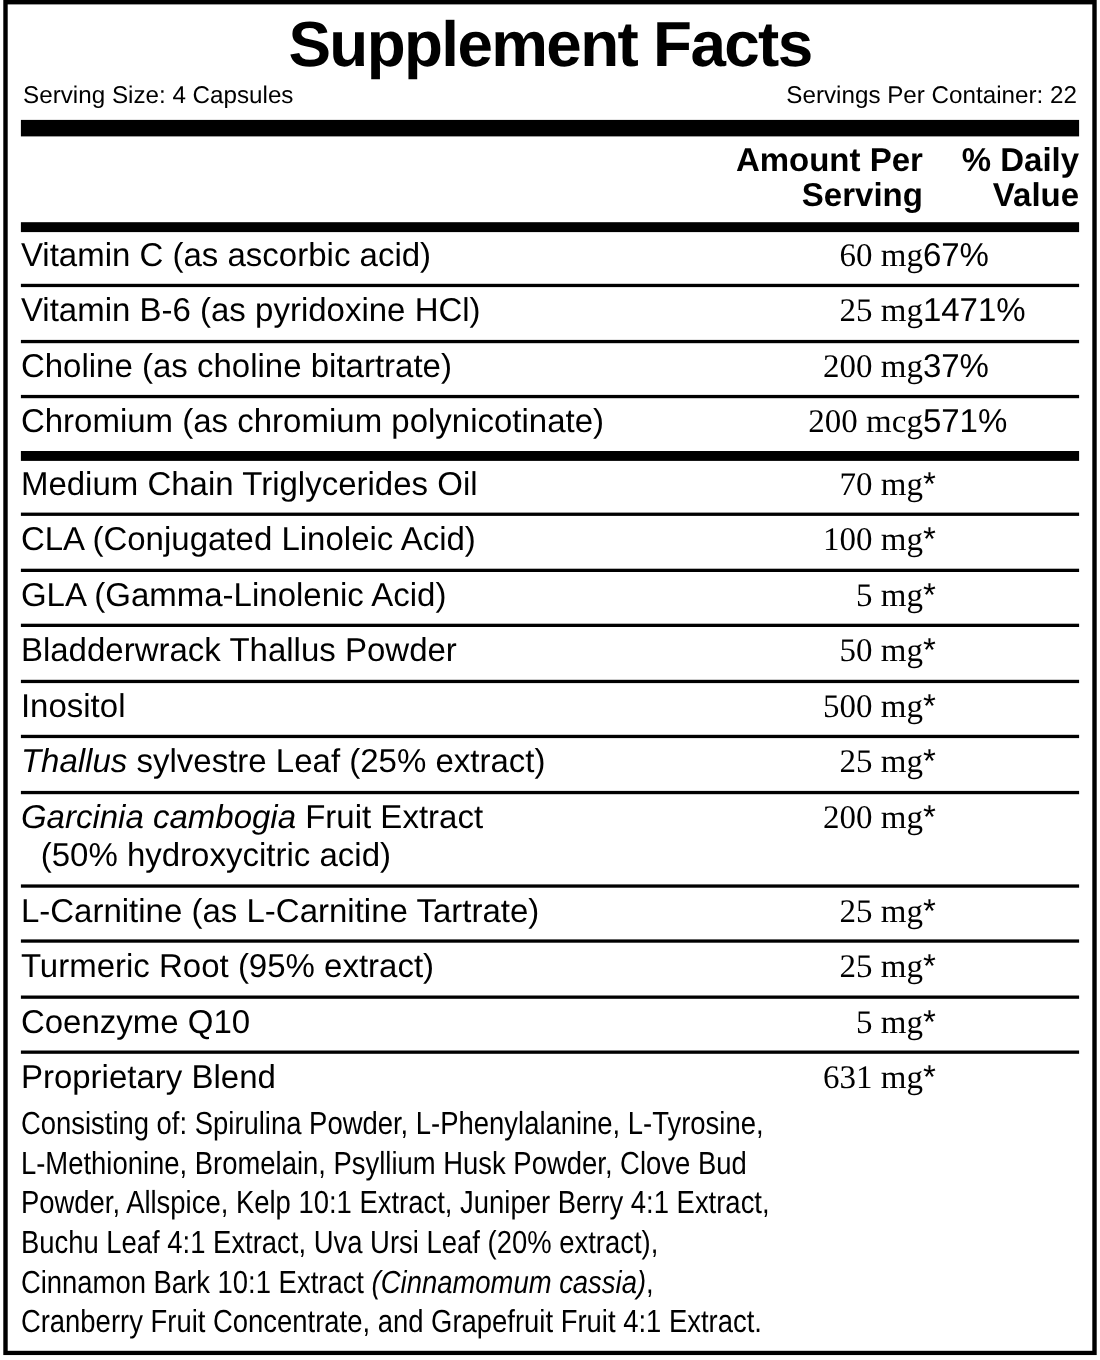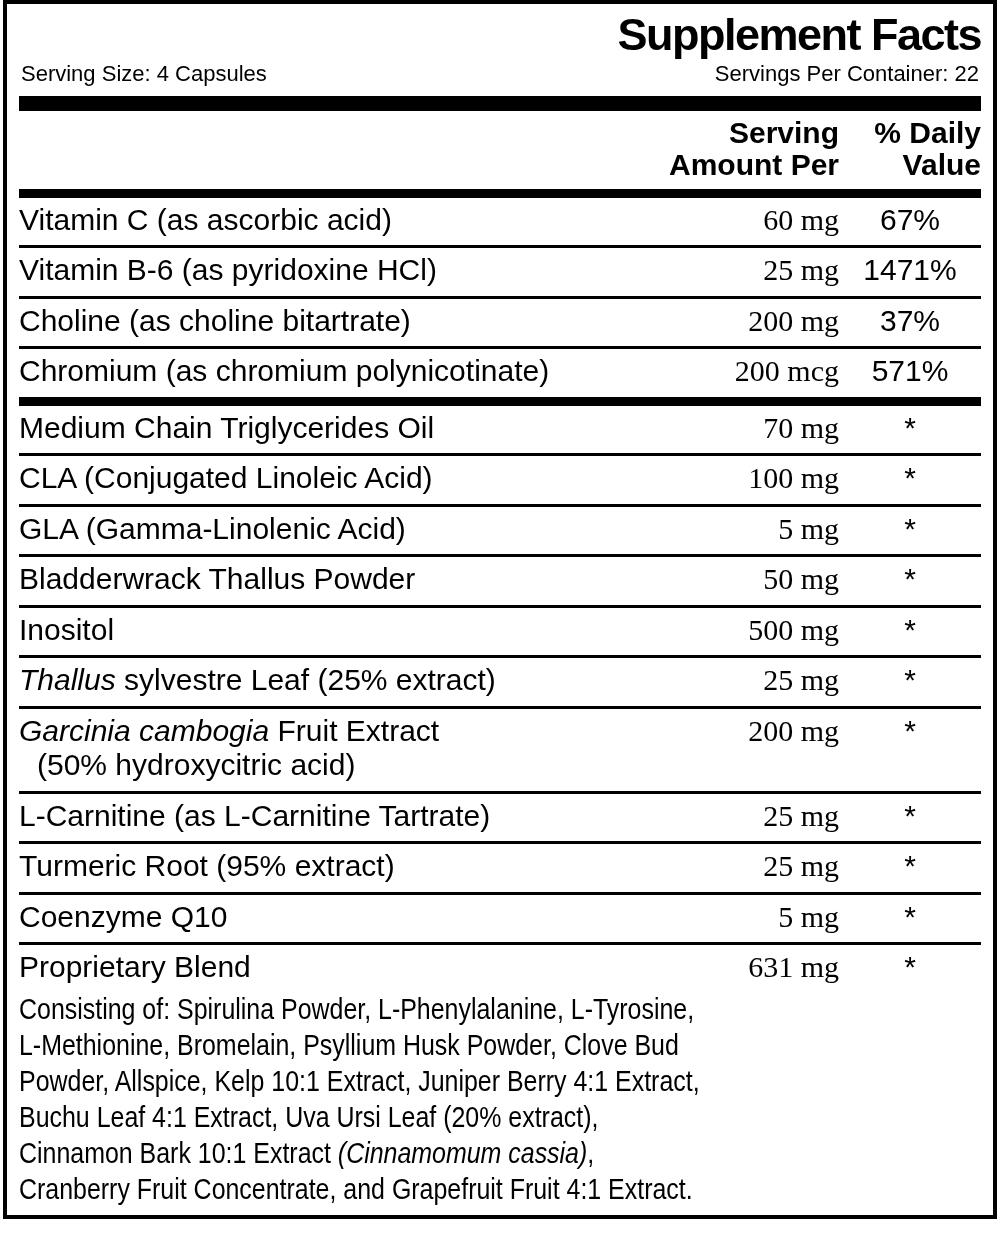--- a/index.html
+++ b/index.html
@@ -5,22 +5,22 @@
   html,body{margin:0;padding:0;background:#ffffff;}
   body{width:1000px;font-family:"Liberation Sans", sans-serif;color:#000;}
   .label-box{
     margin:0 3px;
     border:4px solid #000;
     padding:0 12px 0 12px;
     background:#fff;
     box-sizing:border-box;
   }
   .title{
-    text-align:right;
-    font-size:45px;
+    text-align:center;
+    font-size:58px;
     font-weight:900;
     letter-spacing:-1.5px;
     margin:8px 0 4px 0;
     line-height:1.0;
   }
   .serving-row{
     display:flex;
     justify-content:space-between;
     font-size:22px;
     line-height:1.15;
@@ -43,21 +43,21 @@
   .header-col .hl{white-space:nowrap;}
   .row{padding:5px 0 8px 0;}
   .row.sep{border-top:3px solid #000;}
   .row-grid{
     display:grid;
     grid-template-columns:1fr auto 142px;
     align-items:start;
   }
   .cell{font-size:30px;line-height:1.15;}
   .cell.amt{text-align:right;white-space:nowrap;font-family:Liberation Serif, serif;}
-  .cell.dv{text-align:center;white-space:nowrap;}
+  .cell.dv{text-align:left;white-space:nowrap;}
   .line2{padding-left:18px;}
   .it{font-style:italic;}
   .blend-desc{
     margin-top:6px;
     transform:scaleX(0.86);
     transform-origin:0 0;
     width:116%;
   }
   .blend-line{
     font-size:29px;
@@ -75,22 +75,22 @@
   <div class="serving-row">
     <span>Serving Size: 4 Capsules</span>
     <span>Servings Per Container: 22</span>
   </div>
 
   <div class="bar first"></div>
 
   <div class="header-row">
     <div></div>
     <div class="header-col">
+      <div class="hl">Amount Per</div>
       <div class="hl">Serving</div>
-      <div class="hl">Amount Per</div>
     </div>
     <div class="header-col">
       <div class="hl">% Daily</div>
       <div class="hl">Value</div>
     </div>
   </div>
 
   <div class="bar"></div>
 
   <div>

